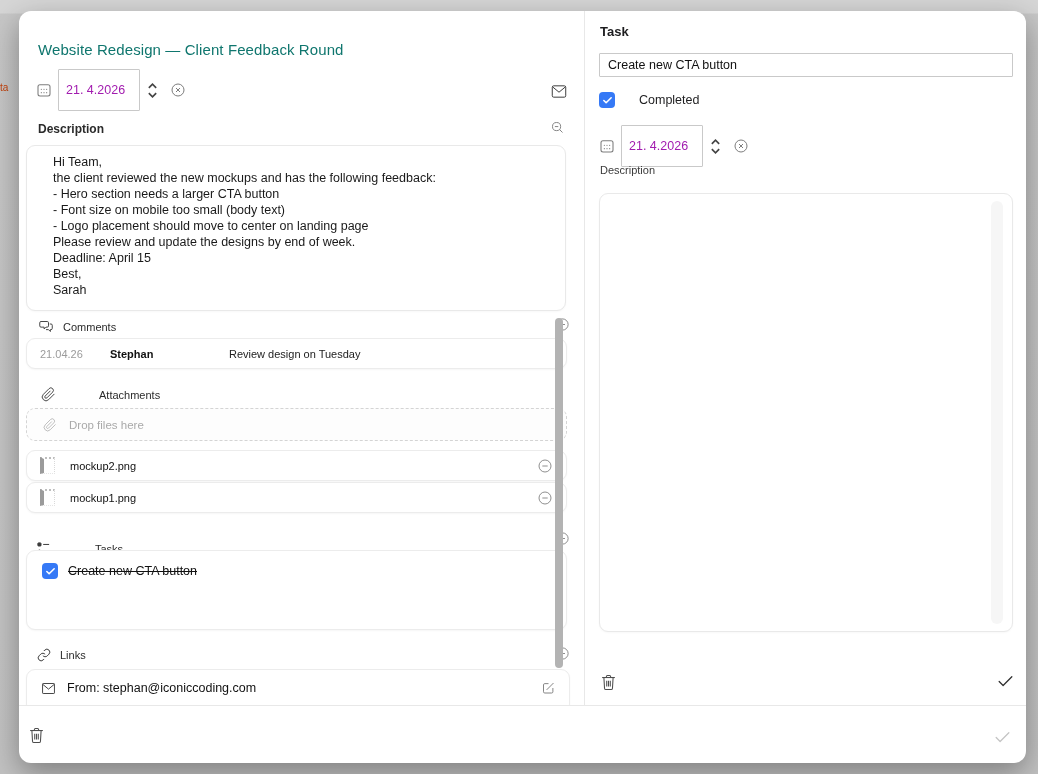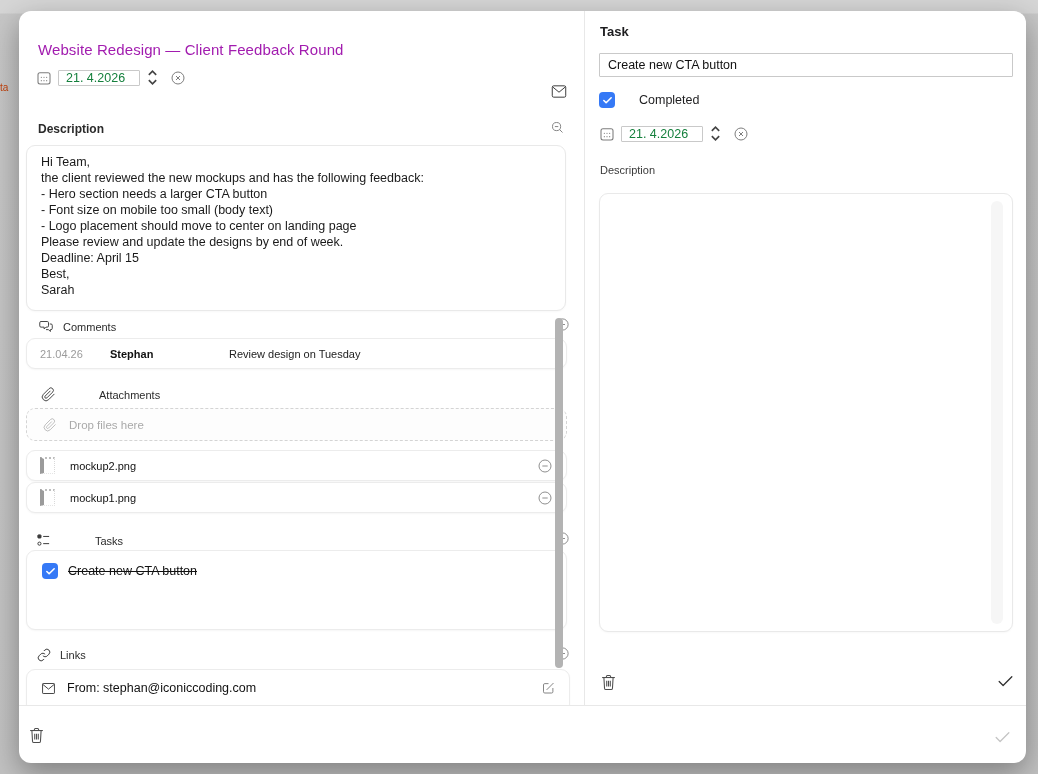--- a/index.html
+++ b/index.html
@@ -12,35 +12,35 @@
   .bg-fragment { position:absolute; left:0; top:82px; font-size:10px; color:#c2410c; }
   .dialog {
     position:absolute; left:19px; top:11px; width:1007px; height:752px;
     background:#fff; border-radius:12px;
     box-shadow:0 10px 30px rgba(0,0,0,.35);
   }
   .abs { position:absolute; }
   .vdivider { position:absolute; left:565px; top:0; width:1px; height:694px; background:#e8e8e8; }
   .hdivider { position:absolute; left:0; top:694px; width:100%; height:1px; background:#e8e8e8; }
 
-  .title { font-size:15px; color:#a21caf; letter-spacing:.1px; }
+  .title { font-size:15px; color:#0f766e; letter-spacing:.1px; }
   .icon { display:inline-flex; align-items:center; justify-content:center; color:#7d7d7d; }
   .icon svg { display:block; }
   .dark { color:#3c3c3c; }
 
   .date-row { display:flex; align-items:center; gap:6px; }
   .date-box {
-    border:1px solid #c9c9c9; background:#fff; height:16px; padding:0 7px;
-    display:flex; align-items:center; font-size:12.5px; color:#15803d; border-radius:1px;
+    border:1px solid #c9c9c9; background:#fff; height:42px; padding:0 7px;
+    display:flex; align-items:center; font-size:12.5px; color:#a21caf; border-radius:1px;
   }
   .stepper { display:flex; flex-direction:column; gap:1px; color:#555; padding-left:1px; }
 
   .desc-box {
     border:1px solid #e9e9e9; border-radius:9px; background:#fff;
-    padding:8px 14px; font-size:12.5px; line-height:16px; color:#1a1a1a;
+    padding:8px 26px; font-size:12.5px; line-height:16px; color:#1a1a1a;
     white-space:pre-line; box-shadow:0 1px 2px rgba(0,0,0,.03);
   }
   .sec-label { font-size:11px; color:#2b2b2b; }
   .sec-head { display:flex; align-items:center; gap:9px; }
   .sec-plus { position:absolute; }
 
   .card {
     background:#fff; border:1px solid #ececec; border-radius:9px;
     box-shadow:0 1px 2px rgba(0,0,0,.04);
   }
@@ -225,21 +225,21 @@
           <span>mockup1.png</span>
         </div>
         <span class="icon row-right-icon">
           <svg width="16" height="16" viewBox="0 0 24 24" fill="none" stroke="currentColor" stroke-width="1.3">
             <circle cx="12" cy="12" r="9"></circle>
               <path d="M8 12h8"></path>
           </svg>
         </span>
       </div>
 
-      <div class="abs sec-head" style="left:17px;top:221px;gap:44px;">
+      <div class="abs sec-head" style="left:17px;top:229px;gap:44px;">
         <span class="icon dark">
           <svg width="15" height="15" viewBox="0 0 24 24" fill="none" stroke="currentColor" stroke-width="1.6">
             <rect x="3" y="3" width="5" height="5" rx="1" fill="currentColor"></rect>
             <path d="M11.5 5.5H21"></path>
             <circle cx="5.5" cy="17" r="2.5"></circle>
             <path d="M11.5 17H21"></path>
           </svg>
         </span>
         <span class="sec-label">Tasks</span>
       </div>

